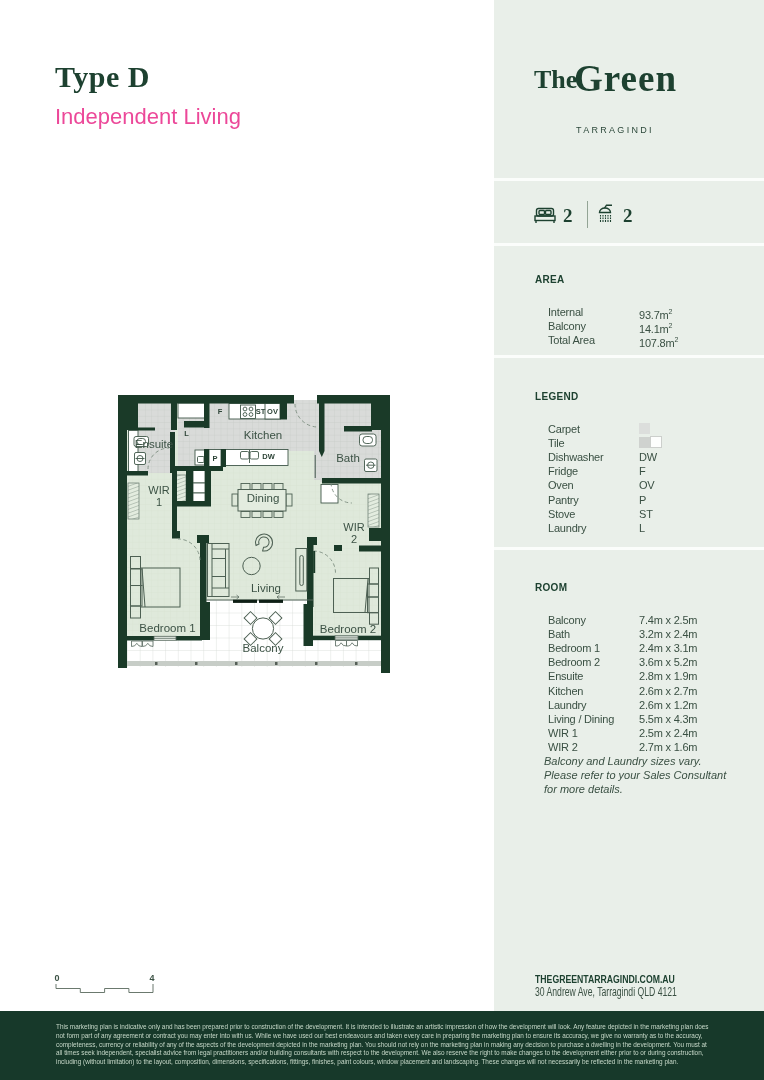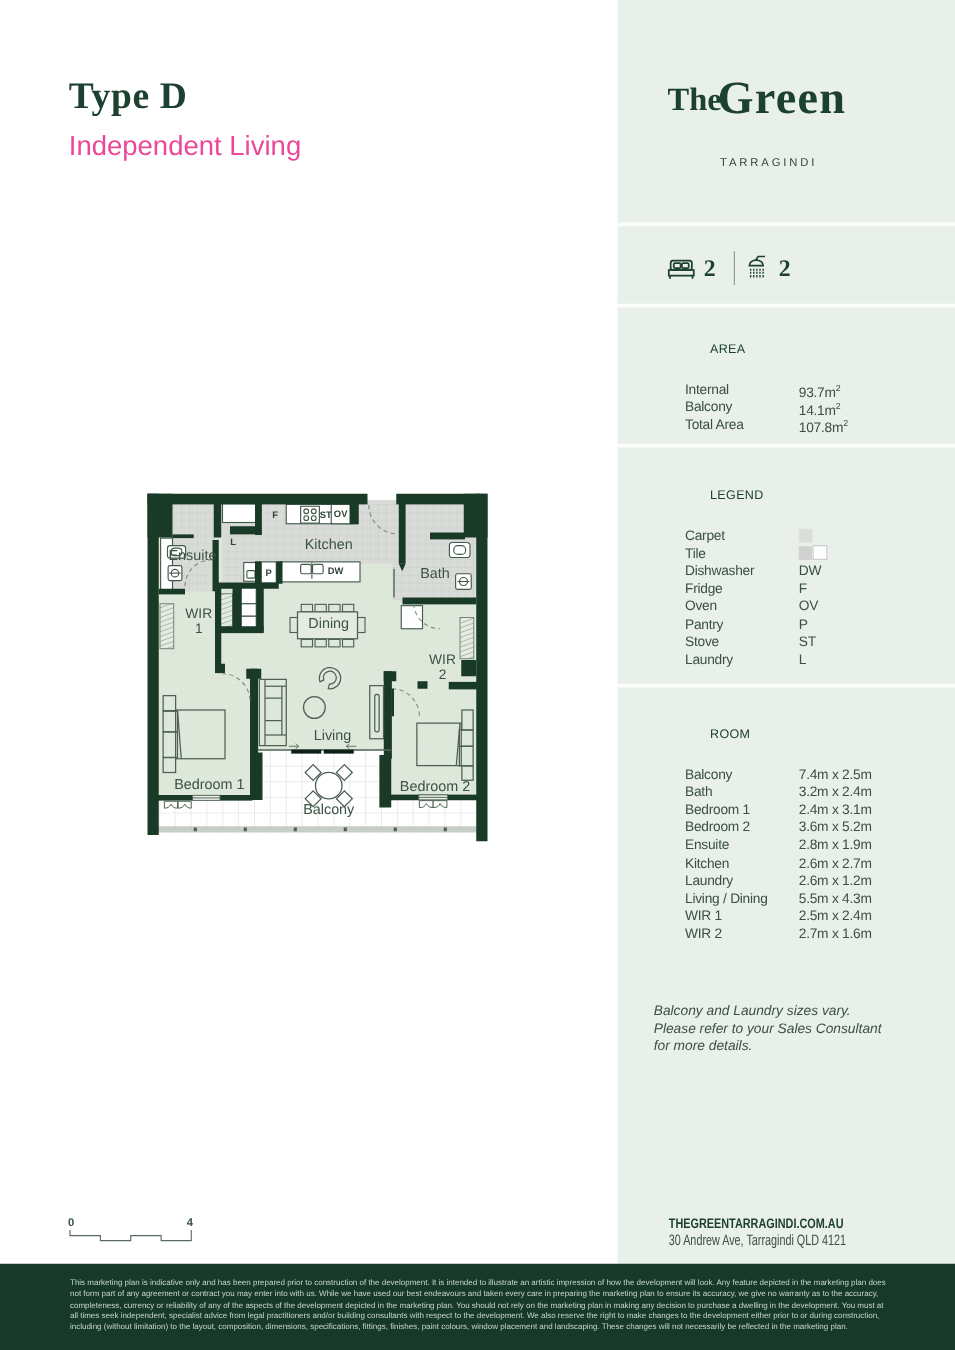--- a/index.html
+++ b/index.html
@@ -12,27 +12,27 @@
   #subtitle{left:55px;top:104px;font-size:22px;color:#ec4899;}
   
   #panel{left:494px;top:0;width:295px;height:1011px;background:#e9efe9;}
   .divider{position:absolute;left:0;width:270px;height:3px;background:#fbfdfb;}
   #logoThe{left:40px;top:65px;font-family:"Liberation Serif",serif;font-weight:bold;
            font-size:26px;color:#1d4130;}
   #logoGreen{left:80px;top:57px;font-family:"Liberation Serif",serif;font-weight:bold;
            font-size:37px;letter-spacing:1px;color:#1d4130;text-align:center;}
   #logoTag{left:82px;top:96px;font-size:9px;letter-spacing:2.3px;color:#2c483a;margin-top:29px;}
   .num2{font-family:"Liberation Serif",serif;font-weight:bold;font-size:19px;color:#1d4130;}
-  .sect{position:absolute;left:41px;font-weight:normal;font-size:10px;color:#1d4130;
-        letter-spacing:0.3px;margin-left:33px;}
+  .sect{position:absolute;left:41px;font-weight:bold;font-size:10px;color:#1d4130;
+        letter-spacing:0.3px;}
   .rows{position:absolute;left:54px;font-size:11px;color:#3a5043;line-height:14.2px;letter-spacing:-0.2px;margin-top:16px;}
   .rows .v{position:absolute;left:91px;top:0;}
   sup{font-size:7px;}
-  .note{position:absolute;left:29px;font-size:11px;font-style:italic;color:#3a5043;
-        line-height:14.3px;margin-top:48px;}
+  .note{position:absolute;left:50px;font-size:11px;font-style:italic;color:#3a5043;
+        line-height:14.3px;}
   #web{left:41px;top:973px;font-weight:bold;font-size:11px;color:#1d4130;transform:scaleX(0.79);transform-origin:left top;}
   #addr{left:41px;top:985px;font-size:12px;color:#3a5043;transform:scaleX(0.72);transform-origin:left top;}
   
   #footer{left:0;top:1011px;width:764px;height:69px;background:#17392a;}
   #footer div{position:absolute;left:56px;top:12px;width:656px;font-size:6.4px;
               line-height:8.75px;color:#c6d8c8;}
 </style>
 </head>
 <body>
   <div class="abs" id="typeD">Type D</div>

